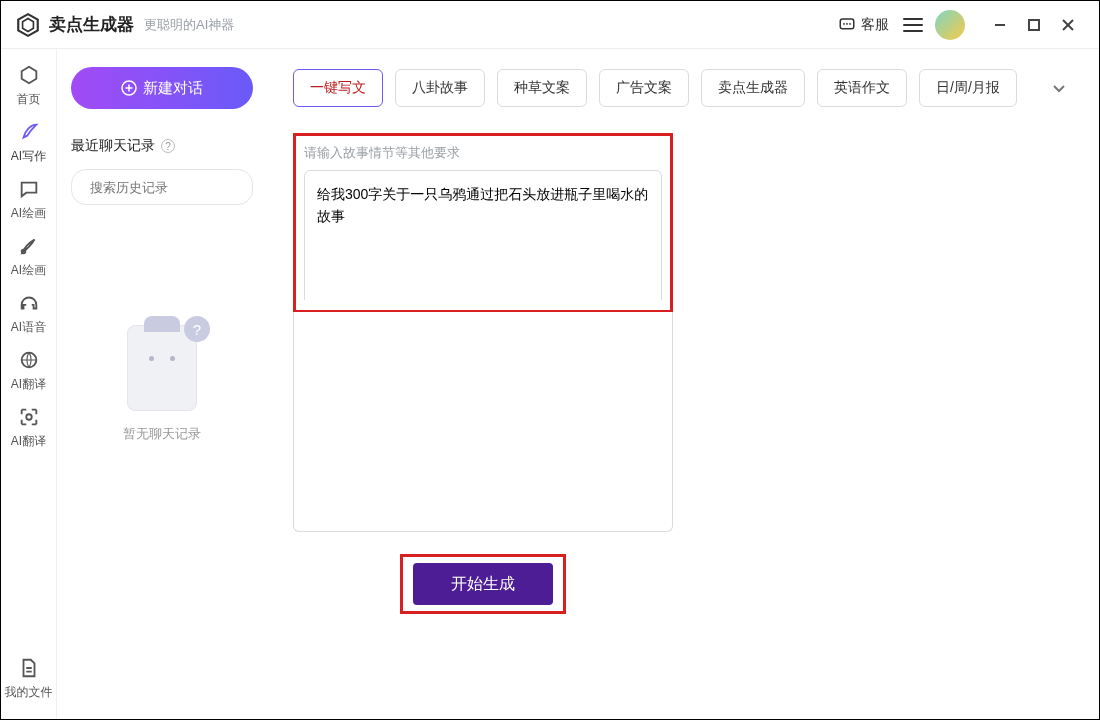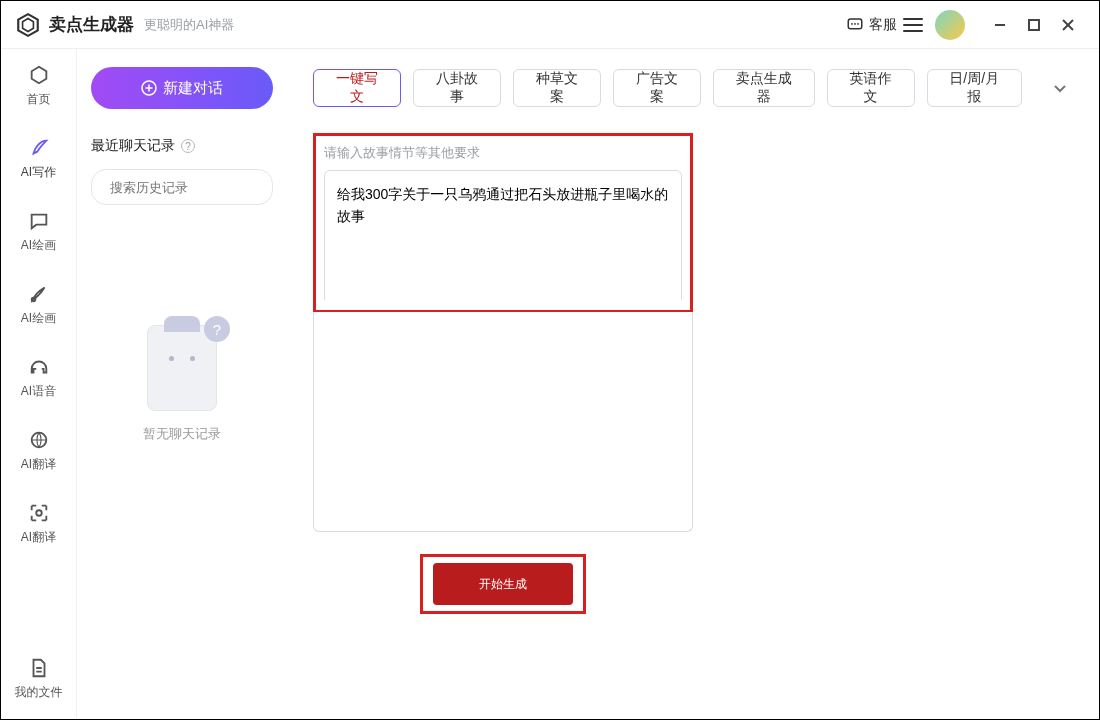--- a/index.html
+++ b/index.html
@@ -2,30 +2,30 @@
 <html><head>
 <meta charset="utf-8">
 <style>
   * { box-sizing: border-box; margin: 0; padding: 0; font-family: "Microsoft YaHei", "PingFang SC", sans-serif; }
   body { width: 1100px; height: 720px; background: #fff; overflow: hidden; border: 1px solid #000; }
   .titlebar { height: 48px; display: flex; align-items: center; padding: 0 14px; border-bottom: 1px solid #eee; }
   .titlebar .logo { width: 26px; height: 26px; margin-right: 8px; }
   .titlebar .appname { font-size: 17px; font-weight: 600; color: #222; margin-right: 10px; }
   .titlebar .tagline { font-size: 13px; color: #9aa0a6; }
   .titlebar .spacer { flex: 1; }
-  .titlebar .support { display: flex; align-items: center; font-size: 14px; color: #333; margin-right: 6px; cursor: pointer; }
+  .titlebar .support { display: flex; align-items: center; font-size: 14px; color: #333; margin-right: 14px; cursor: pointer; }
   .titlebar .support svg { margin-right: 5px; }
   .titlebar .hamburger { margin-right: 12px; display: flex; flex-direction: column; justify-content: center; gap: 4px; width: 20px; height: 20px; cursor:pointer; }
   .titlebar .hamburger span { height: 2px; background: #333; border-radius: 1px; }
   .titlebar .avatar { width: 30px; height: 30px; border-radius: 50%; background: linear-gradient(135deg,#7fd6c2,#f7c948); margin-right: 18px; cursor:pointer; }
   .titlebar .winbtn { width: 34px; height: 34px; display: flex; align-items: center; justify-content: center; font-size: 18px; color: #444; cursor:pointer; }
 
   .app-body { display: flex; height: calc(100% - 48px); }
 
-  .sidebar { width: 76px; background: #fff; border-right: 1px solid #f0f0f0; display: flex; flex-direction: column; align-items: center; padding-top: 14px; gap: 28px; }
+  .sidebar { width: 56px; background: #fff; border-right: 1px solid #f0f0f0; display: flex; flex-direction: column; align-items: center; padding-top: 14px; gap: 12px; }
   .sidebar .navitem { display: flex; flex-direction: column; align-items: center; font-size: 12px; color: #555; cursor: pointer; gap: 4px; }
   .sidebar .navitem.active { color: #404040; }
   .sidebar .navitem .ico { width: 24px; height: 24px; display:flex; align-items:center; justify-content:center; }
   .sidebar .sidebar-spacer { flex:1; }
   .sidebar .navitem.bottom { margin-bottom: 18px; }
 
   .conv-panel { width: 210px; padding: 18px 14px; }
   .new-chat-btn { width: 100%; height: 42px; border: none; border-radius: 21px; color: #fff; font-size: 15px; font-weight: 500; cursor: pointer; display: flex; align-items: center; justify-content: center; gap: 6px;
     background: linear-gradient(90deg,#a24bf5,#6a5af9); }
   .recent-title { margin-top: 28px; font-size: 14px; color: #222; display: flex; align-items: center; gap: 6px; }
@@ -50,21 +50,21 @@
   .field-label { font-size:13px; color:#9aa0a6; margin-bottom:8px; }
   .field-label .req { color:#e74c3c; margin-left:2px; }
   .text-input { width:100%; height:42px; border:1px solid #d9dbe0; border-radius:6px; padding:0 12px; font-size:14px; outline:none; }
   .textarea { width:100%; height:350px; border:1px solid #d9dbe0; border-radius:6px; padding:12px; font-size:14px; outline:none; resize:none; line-height:1.6; }
   .highlight-box { border:3px solid #d92020; padding:8px 8px 10px 8px; margin-top:10px; }
   .highlight-box + .highlight-box { margin-top:18px; }
   .highlight-box.tall .textarea-wrap { height: 130px; overflow:hidden; }
 
   .generate-row { display:flex; justify-content:center; margin-top:18px; }
   .generate-wrap { border:3px solid #d92020; padding:6px 10px; }
-  .generate-btn { width:140px; height:42px; border:none; border-radius:4px; background:#b91c1c; color:#fff; font-size:12px; cursor:pointer; }
+  .generate-btn { width:140px; height:42px; border:none; border-radius:4px; background:#4c1d95; color:#fff; font-size:16px; cursor:pointer; }
 </style>
 </head>
 <body>
 
 <div class="titlebar">
   <span class="logo">
     <svg viewBox="0 0 24 24" width="26" height="26">
         <polygon points="12,2 21,7 21,17 12,22 3,17 3,7" fill="none" stroke="#333" stroke-width="2"></polygon>
         <polygon points="12,6 17,9 17,15 12,18 7,15 7,9" fill="none" stroke="#333" stroke-width="1.5"></polygon>
       </svg>

